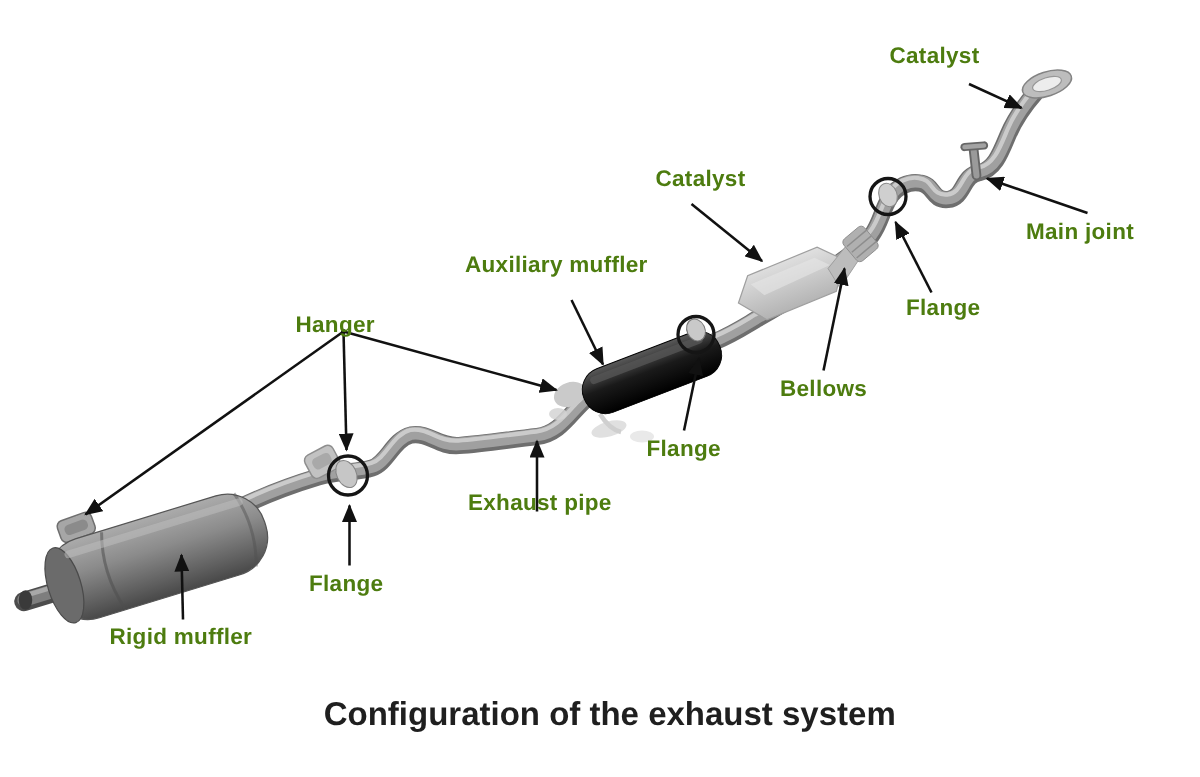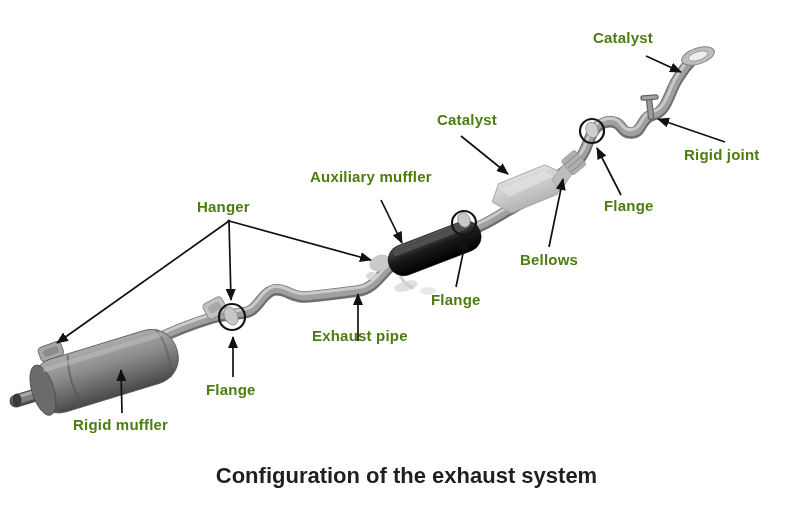--- a/index.html
+++ b/index.html
@@ -15,21 +15,21 @@
   .lbl {
     position: absolute;
     font-family: "Liberation Sans", sans-serif;
     font-weight: bold;
     font-size: 15px;
     letter-spacing: 0.2px;
     color: #4d7c0f;
     white-space: nowrap;
     line-height: 17px;
   }
-  #lbl-hanger          { left: 197px; top: 198px; text-align: right; }
+  #lbl-hanger          { left: 197px; top: 208px; text-align: right; }
   #lbl-catalyst-right  { left: 593px; top: 29px;  }
   #lbl-rigid-joint     { left: 684px; top: 146px; }
   #lbl-flange-right    { left: 604px; top: 197px; }
   #lbl-bellows         { left: 520px; top: 251px; }
   #lbl-catalyst-middle { left: 437px; top: 111px; }
   #lbl-aux-muffler     { left: 310px; top: 168px; }
   #lbl-flange-middle   { left: 431px; top: 291px; }
   #lbl-exhaust-pipe    { left: 312px; top: 327px; }
   #lbl-flange-left     { left: 206px; top: 381px; }
   #lbl-main-muffler    { left: 73px;  top: 416px; }
@@ -191,21 +191,21 @@
       <line x1="549" y1="247" x2="563" y2="179" marker-end="url(#ah)"></line>
       <line x1="621" y1="195" x2="597" y2="148" marker-end="url(#ah)"></line>
       <line x1="725" y1="142" x2="658" y2="119" marker-end="url(#ah)"></line>
       <line x1="646" y1="56" x2="681" y2="72" marker-end="url(#ah)"></line>
       <circle cx="229" cy="221" r="1.6" fill="#111" stroke="none"></circle>
     </g>
   </svg>
 
   <div class="lbl" id="lbl-hanger">Hanger</div>
   <div class="lbl" id="lbl-catalyst-right">Catalyst</div>
-  <div class="lbl" id="lbl-rigid-joint">Rigid joint</div>
+  <div class="lbl" id="lbl-rigid-joint">Main joint</div>
   <div class="lbl" id="lbl-flange-right">Flange</div>
   <div class="lbl" id="lbl-bellows">Bellows</div>
   <div class="lbl" id="lbl-catalyst-middle">Catalyst</div>
   <div class="lbl" id="lbl-aux-muffler">Auxiliary muffler</div>
   <div class="lbl" id="lbl-flange-middle">Flange</div>
   <div class="lbl" id="lbl-exhaust-pipe">Exhaust pipe</div>
   <div class="lbl" id="lbl-flange-left">Flange</div>
   <div class="lbl" id="lbl-main-muffler">Rigid muffler</div>
 
   <div class="caption">Configuration of the exhaust system</div>

